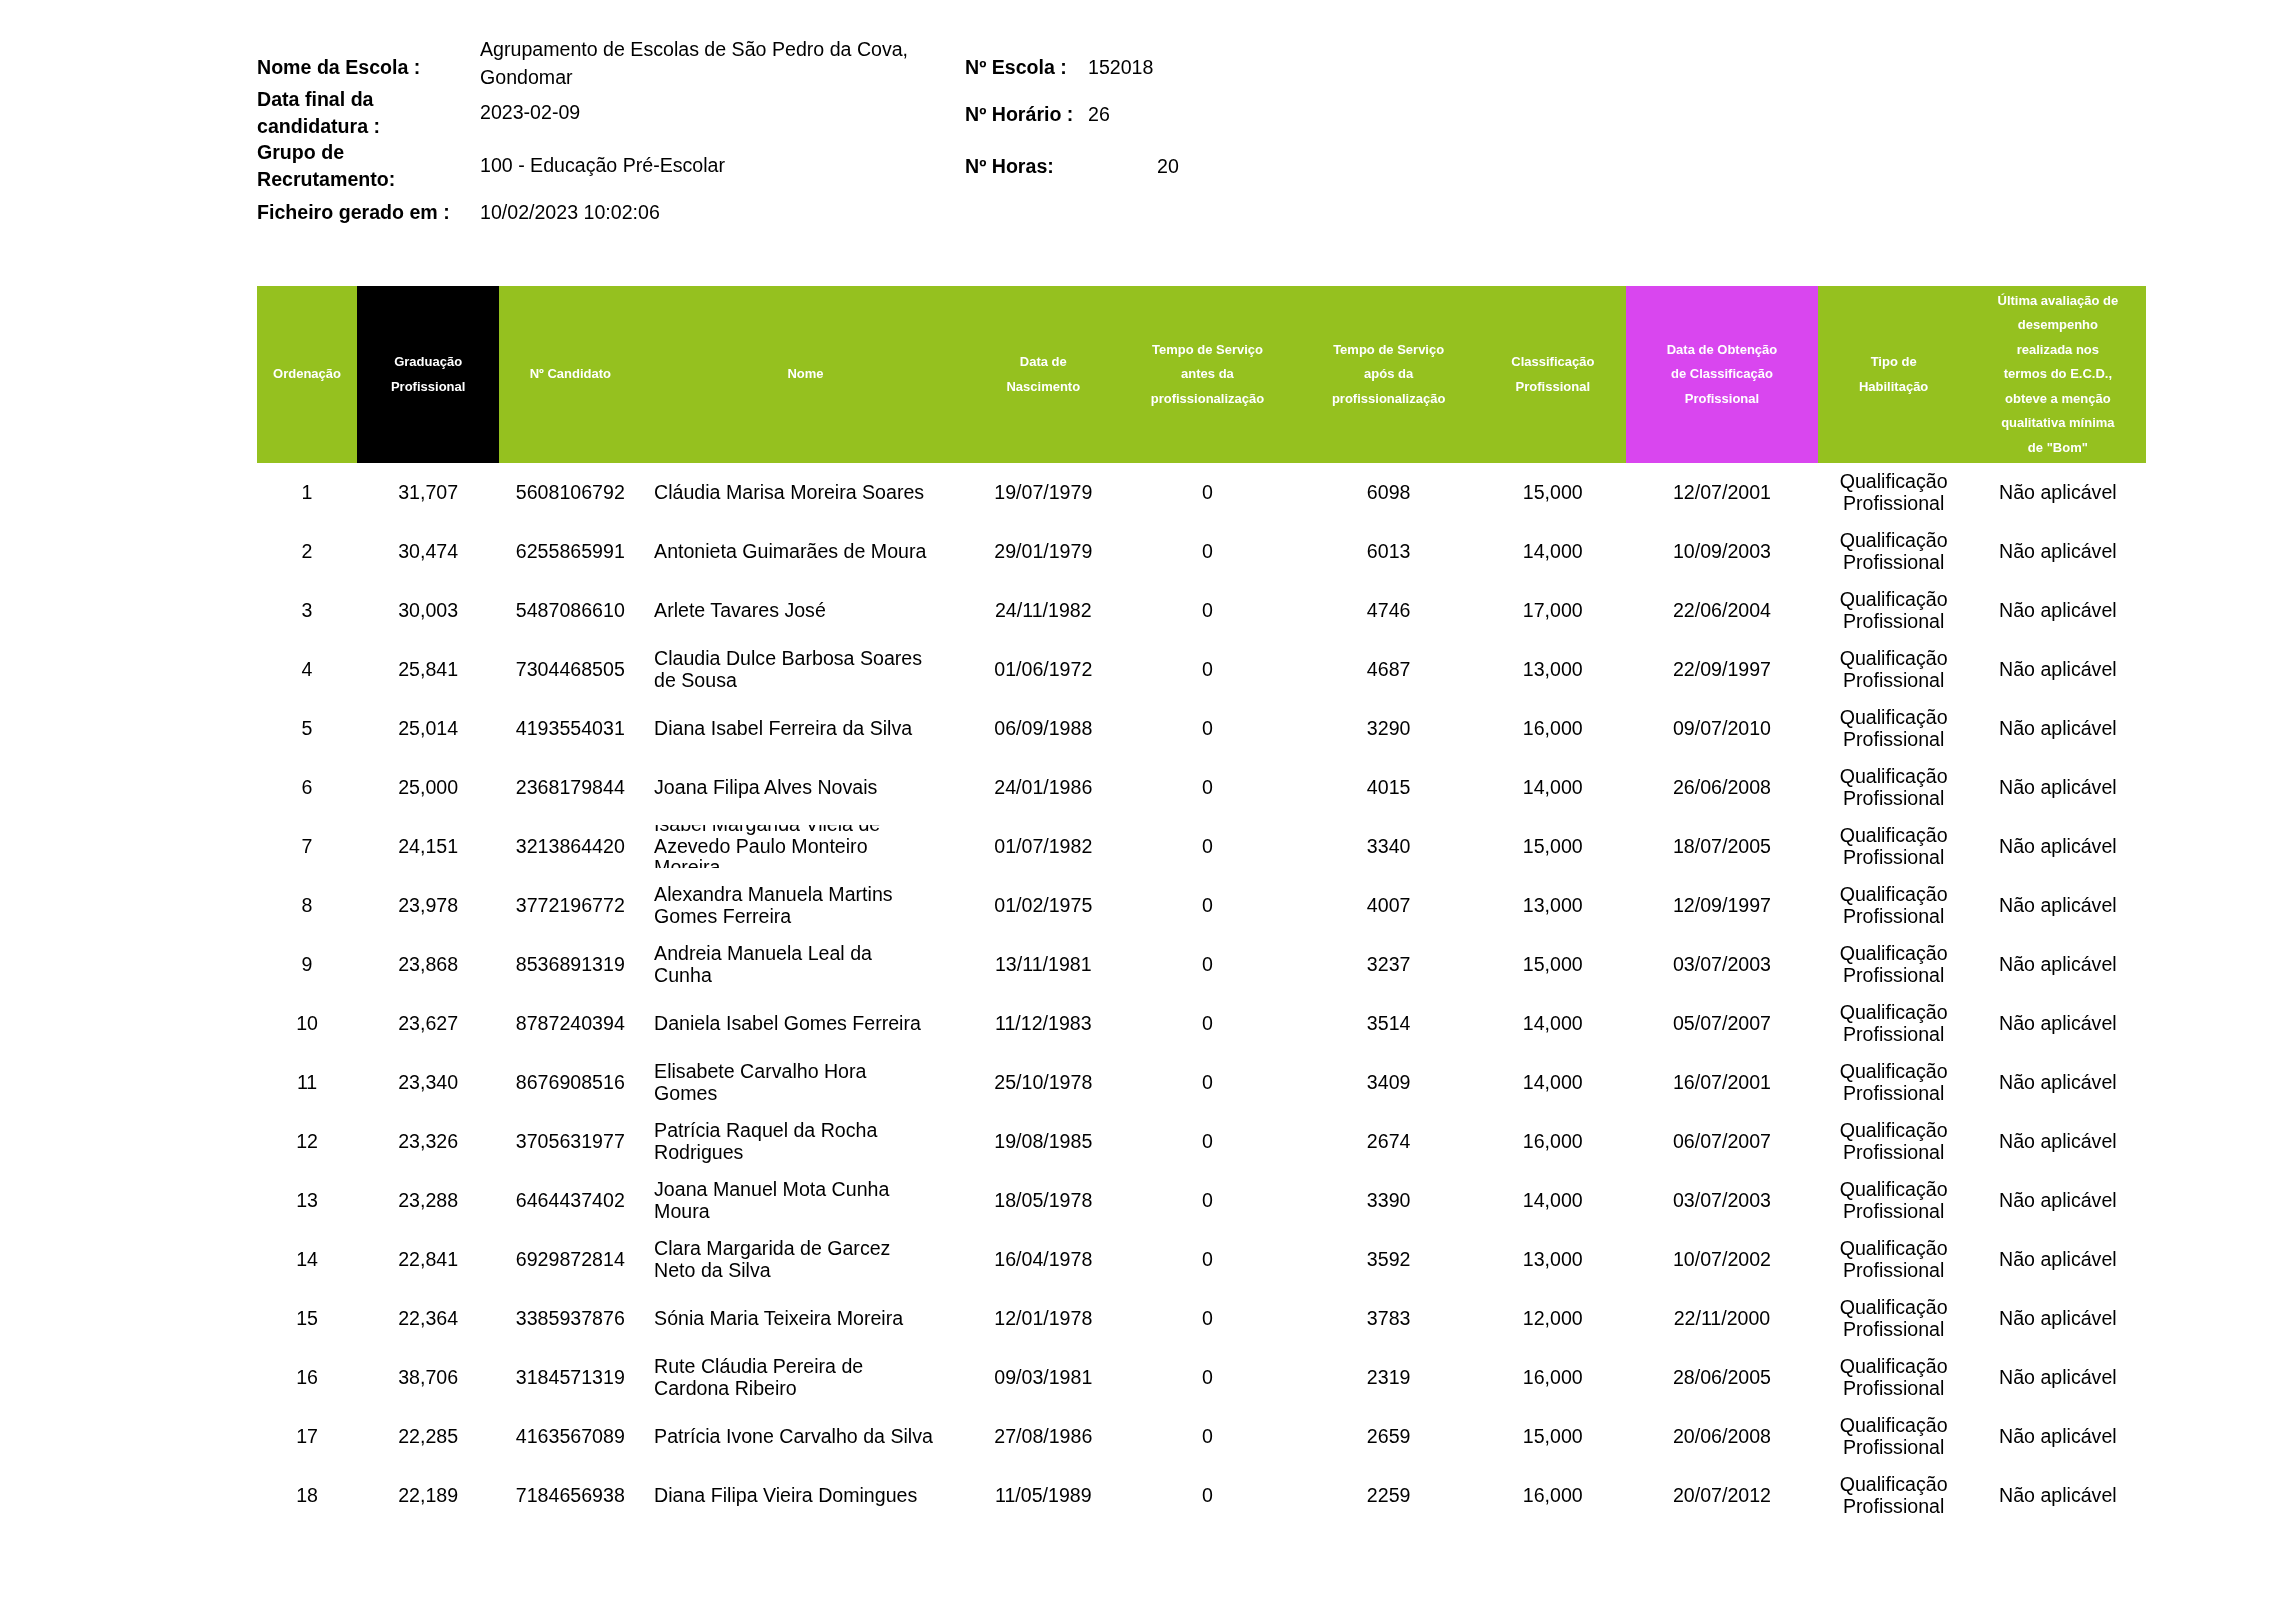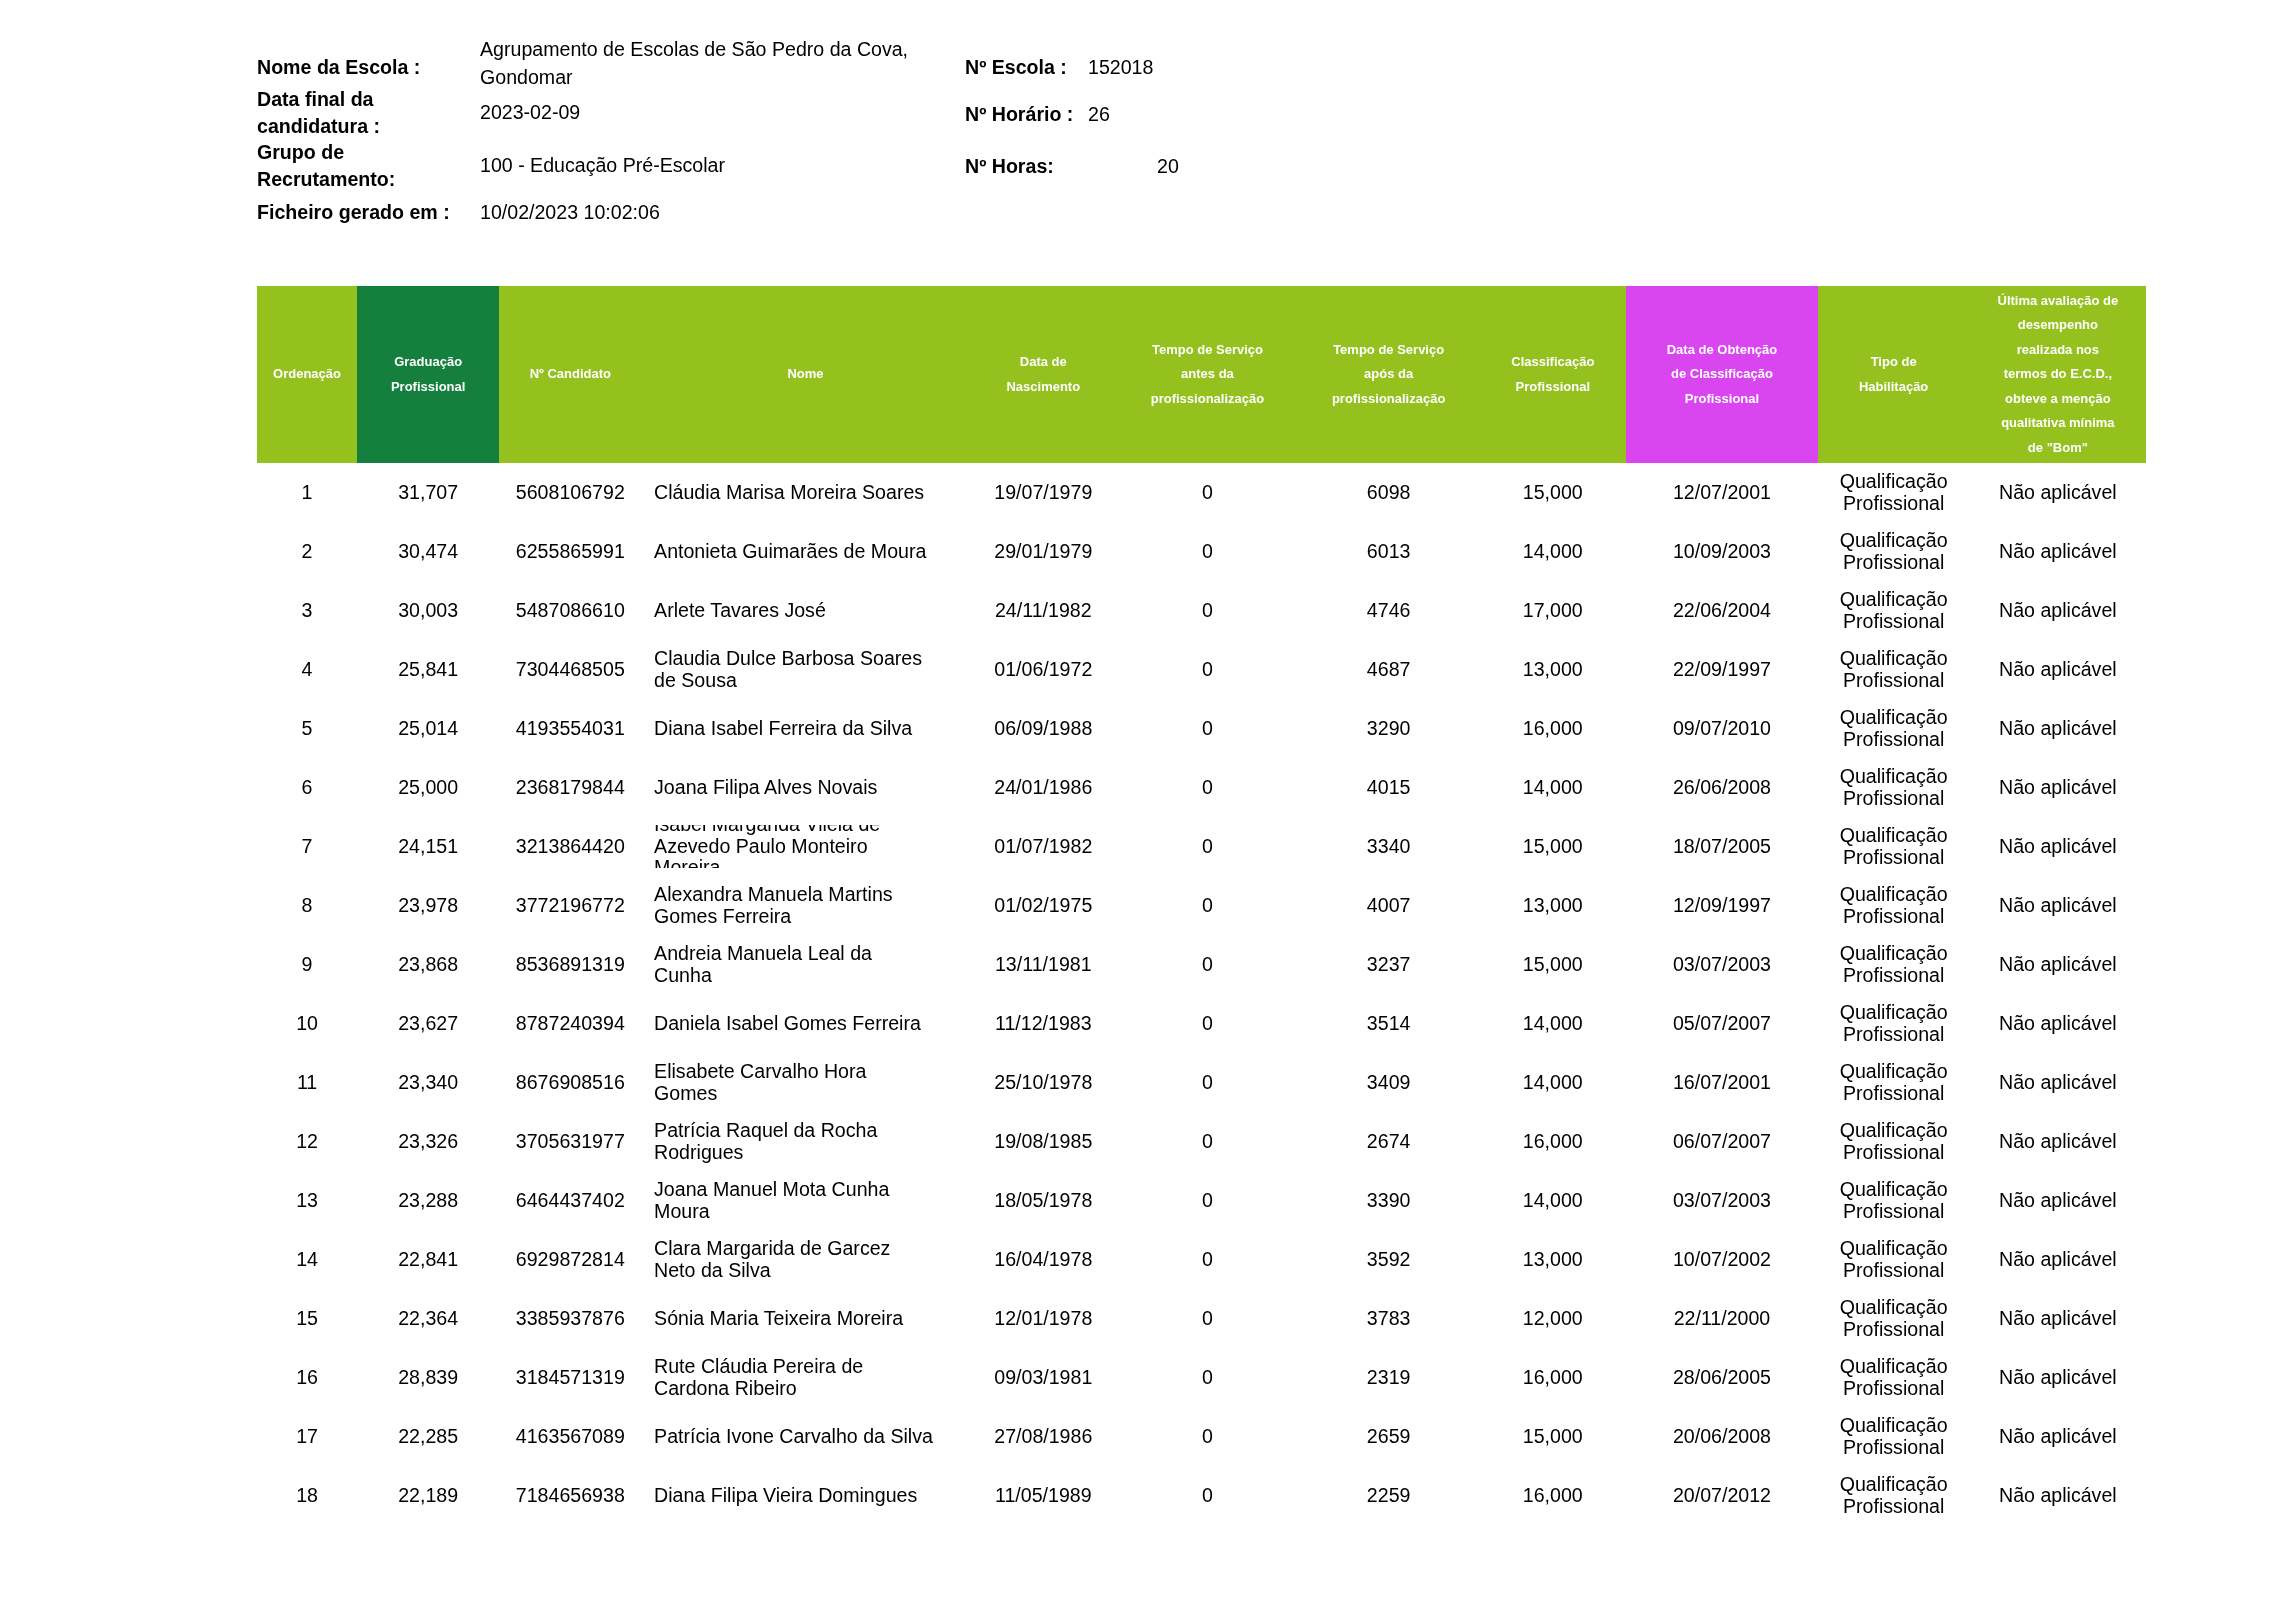--- a/index.html
+++ b/index.html
@@ -121,21 +121,21 @@
         <col style="width:181px">
       <col style="width:181px">
         <col style="width:147px">
         <col style="width:191px">
       <col style="width:152px">
         <col style="width:176px">
     </colgroup>
     <thead>
       <tr>
         <th style="background: rgb(149, 193, 31); color: rgb(255, 255, 255);">Ordenação</th>
-        <th style="background: #15803d; color: rgb(255, 255, 255);">Graduação
+        <th style="background: #000000; color: rgb(255, 255, 255);">Graduação
 Profissional</th>
         <th style="background: rgb(149, 193, 31); color: rgb(255, 255, 255);">Nº Candidato</th>
         <th style="background: rgb(149, 193, 31); color: rgb(255, 255, 255);">Nome</th>
         <th style="background: rgb(149, 193, 31); color: rgb(255, 255, 255);">Data de
 Nascimento</th>
         <th style="background: rgb(149, 193, 31); color: rgb(255, 255, 255);">Tempo de Serviço
 antes da
 profissionalização</th>
         <th style="background: rgb(149, 193, 31); color: rgb(255, 255, 255);">Tempo de Serviço
 após da
@@ -689,21 +689,21 @@
           </td>
           <td class="col-ultima">
             <div class="cell-inner">Não aplicável</div>
           </td>
         </tr>
         <tr>
           <td class="col-ordenacao">
             <div class="cell-inner">16</div>
           </td>
           <td class="col-graduacao">
-            <div class="cell-inner">28,839</div>
+            <div class="cell-inner">38,706</div>
           </td>
           <td class="col-candidato">
             <div class="cell-inner">3184571319</div>
           </td>
           <td class="col-nome">
             <div class="cell-inner">Rute Cláudia Pereira de
 Cardona Ribeiro</div>
           </td>
           <td class="col-nascimento">
             <div class="cell-inner">09/03/1981</div>

